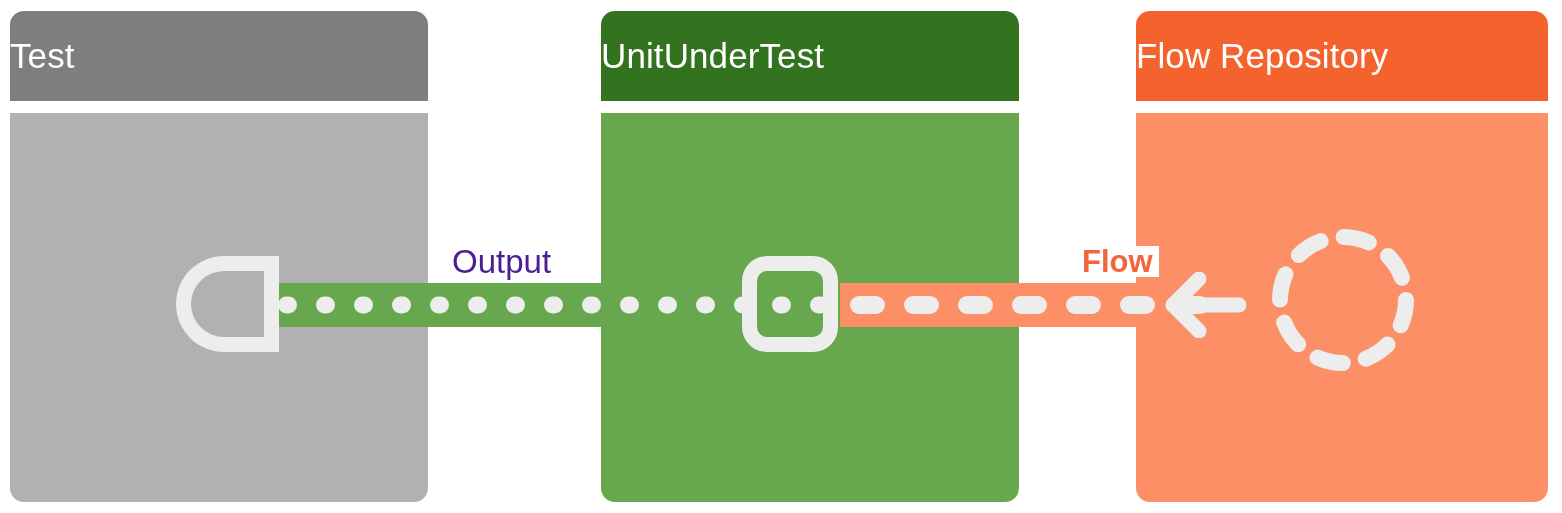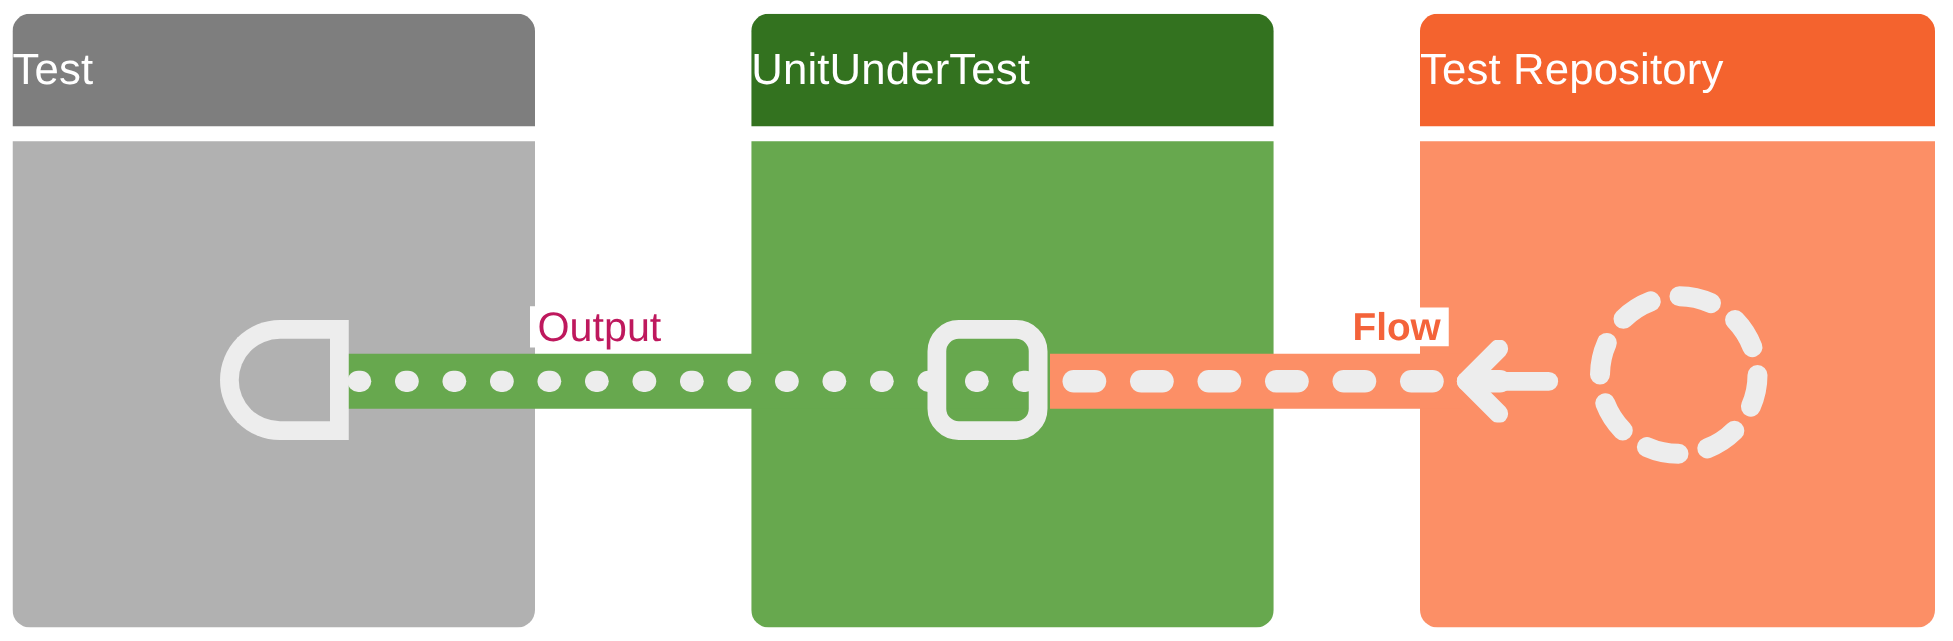--- a/index.html
+++ b/index.html
@@ -142,25 +142,25 @@
   
   .edge-label {
     position: absolute;
     background: #ffffff;
     padding: 0 6px;
     white-space: nowrap;
     font-family: "Liberation Sans", sans-serif;
     line-height: 1;
   }
   #label-output {
-    left: 424px;
+    left: 446px;
     top: 245px;
     font-size: 33px;
     font-weight: 400;
-    color: #be185d;
+    color: #4c1d95;
   }
   #label-flow {
     left: 1076px;
     top: 246px;
     font-size: 31px;
     font-weight: 700;
     color: #F4633A;
   }
 </style>
 </head>
@@ -177,21 +177,21 @@
 
   <div class="panel" id="panel-uut">
     <div class="panel-header">
       <span class="panel-title">UnitUnderTest</span>
     </div>
     <div class="panel-body"></div>
   </div>
 
   <div class="panel" id="panel-fake">
     <div class="panel-header">
-      <span class="panel-title">Test Repository</span>
+      <span class="panel-title">Flow Repository</span>
     </div>
     <div class="panel-body"></div>
   </div>
 
   <div class="band" id="band-green">
     <div class="band-dots" id="green-dots">
         <div class="dot green-dot" style="left: 8px; background: rgb(237, 237, 237);"></div>
         <div class="dot green-dot" style="left: 46px; background: rgb(237, 237, 237);"></div>
         <div class="dot green-dot" style="left: 84px; background: rgb(237, 237, 237);"></div>
         <div class="dot green-dot" style="left: 122px; background: rgb(237, 237, 237);"></div>

